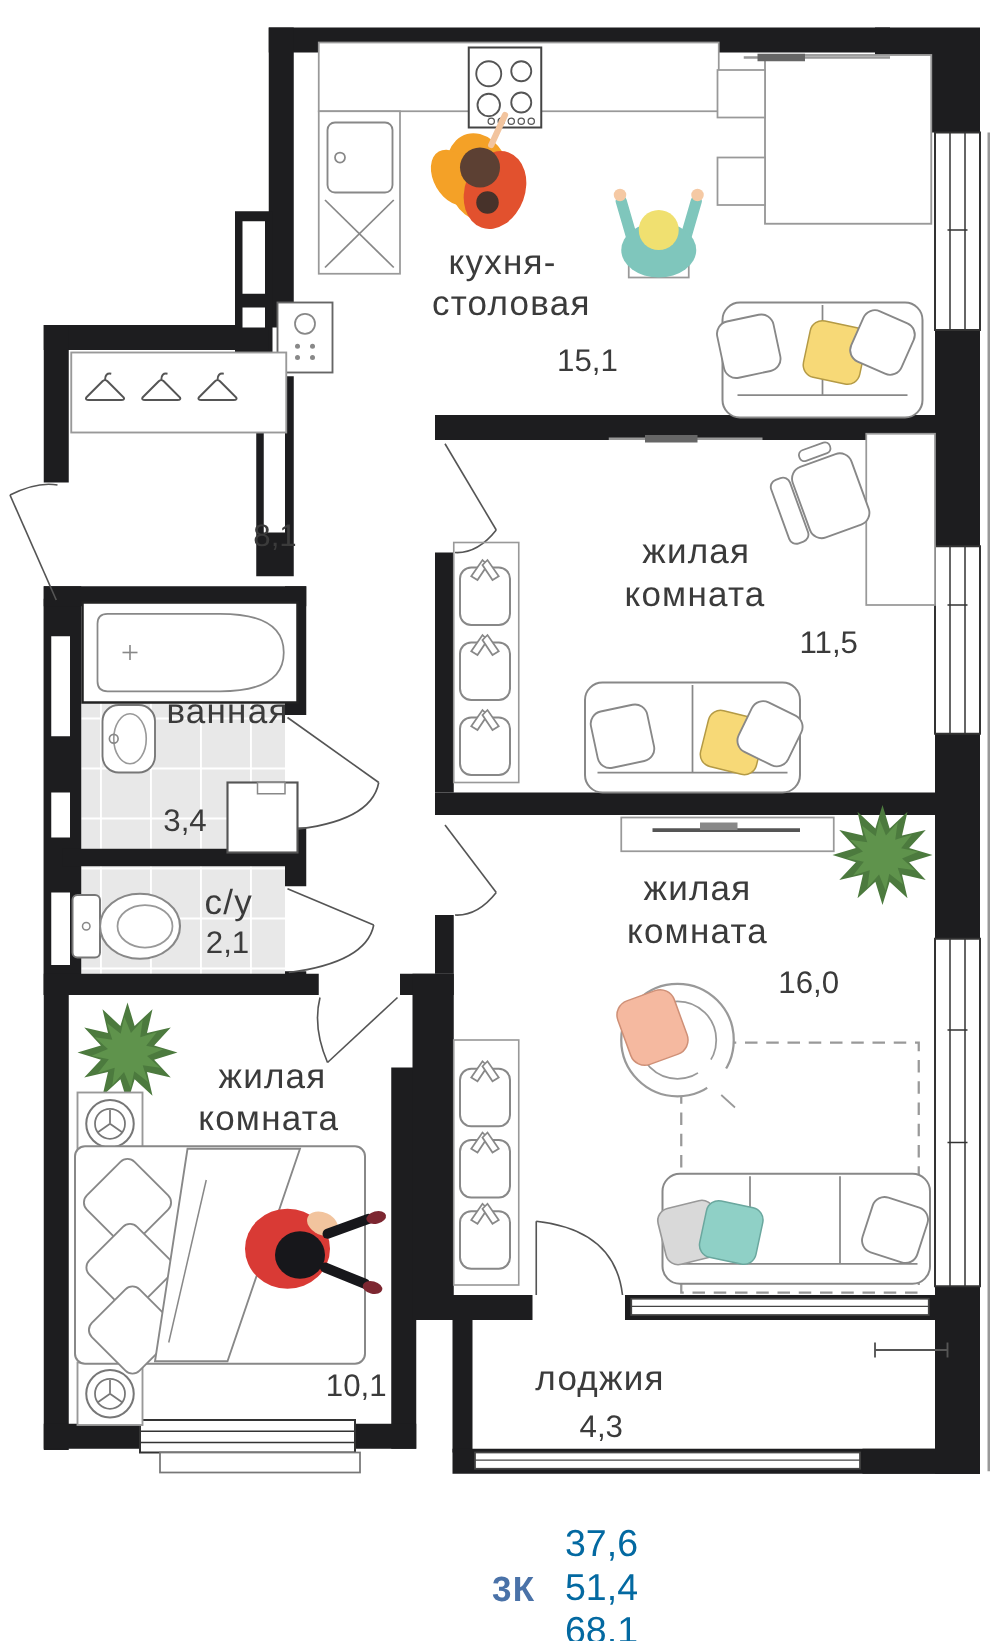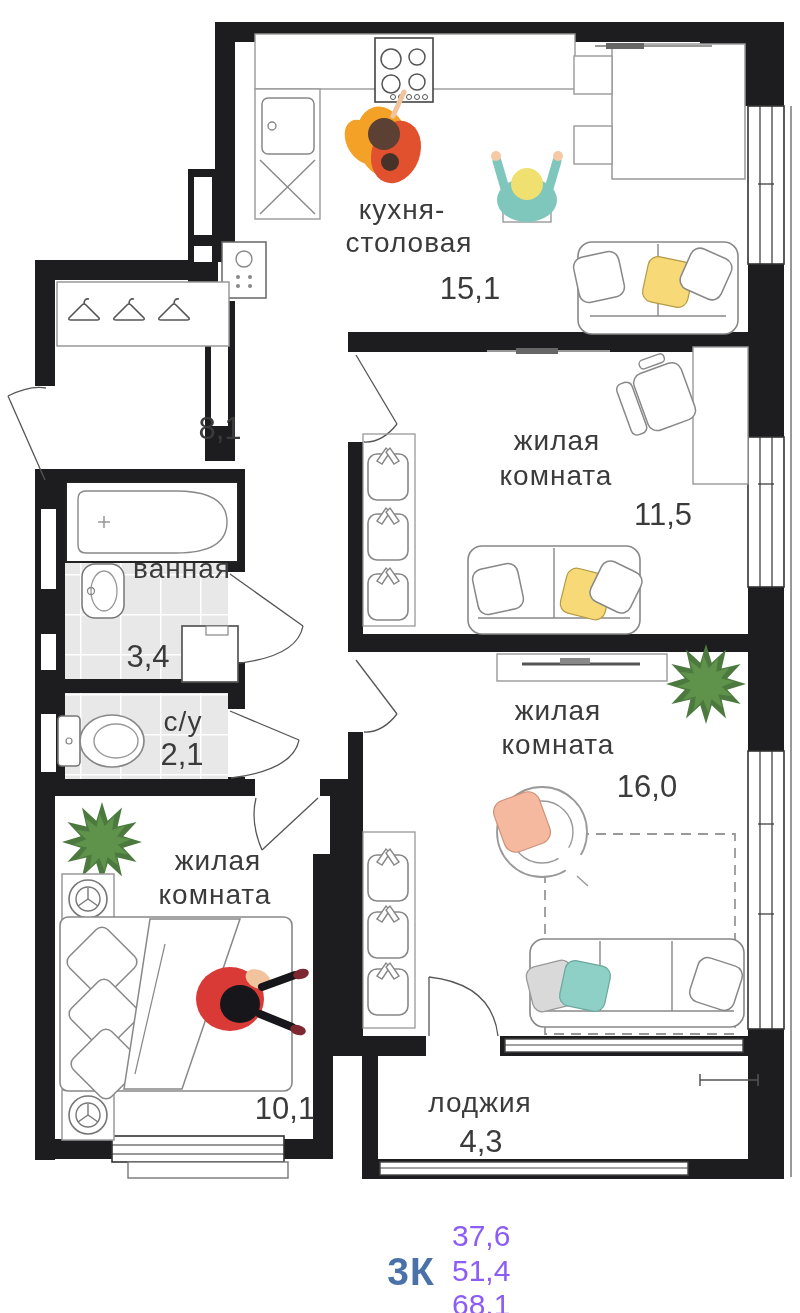--- a/index.html
+++ b/index.html
@@ -1,25 +1,25 @@
 <!DOCTYPE html>
 <html><head>
 <meta charset="utf-8">
 <style>
   html,body{margin:0;padding:0;background:#fff;}
   #stage{position:relative;width:800px;height:1313px;background:#fff;overflow:hidden;
          font-family:"Liberation Sans","DejaVu Sans",sans-serif;color:#3f3f3f;margin-top:14px;}
   #plansvg{position:absolute;left:0;top:0;}
   .lbl{position:absolute;transform:translate(-50%,-50%);font-size:28px;letter-spacing:1px;
        color:#3b3b3b;white-space:nowrap;z-index:5;}
-  .area{position:absolute;transform:translate(-50%,-50%);font-size:31px;color:#3b3b3b;
+  .area{position:absolute;transform:translate(-50%,-50%);font-size:25px;color:#3b3b3b;
         white-space:nowrap;z-index:5;}
-  .legend-type{position:absolute;transform:translate(-50%,-50%);font-size:39px;font-weight:bold;
+  .legend-type{position:absolute;transform:translate(-50%,-50%);font-size:28px;font-weight:bold;
         letter-spacing:1px;z-index:5;}
-  .legend-num{position:absolute;transform:translate(0,-50%);font-size:30px;color:#8b5cf6;z-index:5;}
+  .legend-num{position:absolute;transform:translate(0,-50%);font-size:30px;color:#0369a1;z-index:5;}
 </style>
 </head>
 <body>
 
 <div id="stage">
 
 <svg id="plansvg" width="800" height="1170" viewBox="0 0 800 1170">
   <defs>
     <pattern id="tiles" width="40" height="40" patternUnits="userSpaceOnUse">
       <rect width="40" height="40" fill="#e8e8e8"></rect>

